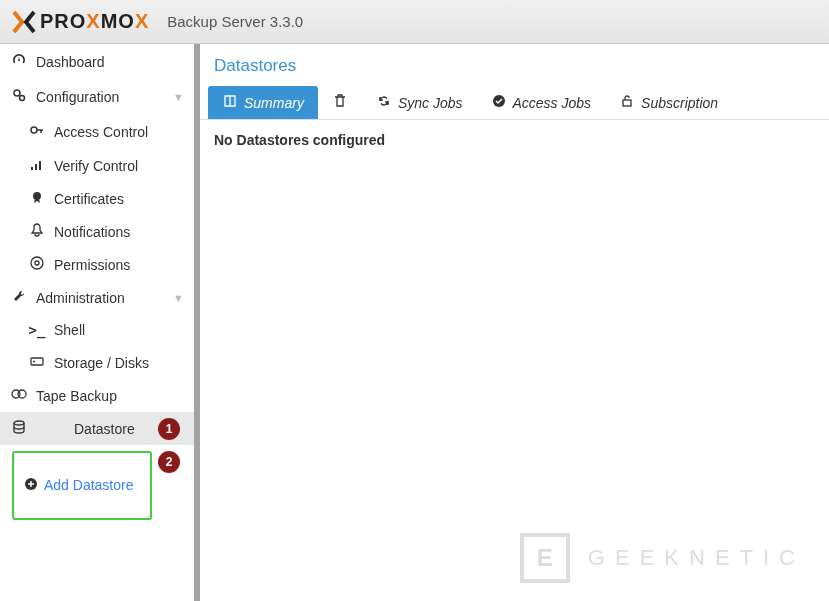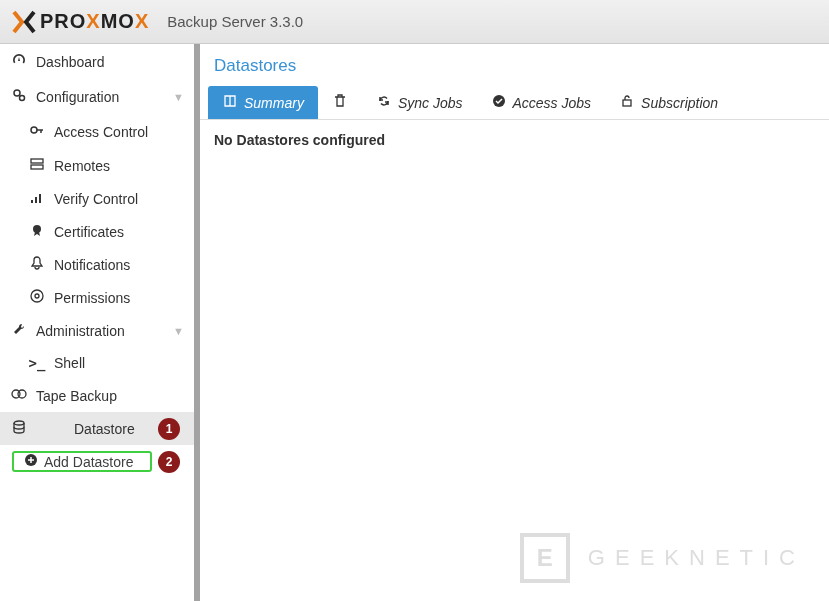--- a/index.html
+++ b/index.html
@@ -78,27 +78,27 @@
       width: 18px;
       text-align: center;
       color: #333;
       font-size: 14px;
     }
     .add-btn {
       margin: 6px 12px;
       border: 2px solid #3fcf3f;
       background: #fff;
       border-radius: 3px;
-      padding: 0 10px;
-      display: flex;
-      align-items: flex-end;
+      padding: 24px 10px;
+      display: flex;
+      align-items: flex-start;
       gap: 6px;
       cursor: pointer;
       font-size: 14px;
-      color: #404040;
+      color: #3b82f6;
       width: 140px;
     }
     .badge {
       position: absolute;
       width: 22px;
       height: 22px;
       border-radius: 50%;
       background: #8b1a1a;
       color: #fff;
       font-size: 12px;
@@ -213,29 +213,20 @@
         <svg width="16" height="16" viewBox="0 0 16 16">
             <circle cx="5" cy="8" r="3" fill="none" stroke="#333" stroke-width="1.5"></circle>
             <path d="M8 8h6M12 8v3" stroke="#333" stroke-width="1.5"></path>
           </svg>
       </span>
       <span>Access Control</span>
     </div>
     <div class="nav-item sub">
       <span class="nav-icon">
         <svg width="14" height="14" viewBox="0 0 14 14">
-            <rect x="1" y="2" width="12" height="4" fill="none" stroke="#333" stroke-width="1.3"></rect>
-            <rect x="1" y="8" width="12" height="4" fill="none" stroke="#333" stroke-width="1.3"></rect>
-          </svg>
-      </span>
-      <span>Remotes</span>
-    </div>
-    <div class="nav-item sub">
-      <span class="nav-icon">
-        <svg width="14" height="14" viewBox="0 0 14 14">
             <rect x="1" y="10" width="2" height="3" fill="#333"></rect>
             <rect x="5" y="7" width="2" height="6" fill="#333"></rect>
             <rect x="9" y="4" width="2" height="9" fill="#333"></rect>
           </svg>
       </span>
       <span>Verify Control</span>
     </div>
     <div class="nav-item sub">
       <span class="nav-icon">
         <svg width="14" height="14" viewBox="0 0 14 14">
@@ -269,20 +260,29 @@
           </svg>
       </span>
       <span>Administration</span>
       <span class="chevron">▼</span>
     </div>
     <div class="nav-item sub">
       <span class="nav-icon">
         <span style="font-family:monospace;font-weight:bold">&gt;_</span>
       </span>
       <span>Shell</span>
+    </div>
+    <div class="nav-item sub">
+      <span class="nav-icon">
+        <svg width="14" height="14" viewBox="0 0 14 14">
+            <rect x="1" y="4" width="12" height="7" rx="1" fill="none" stroke="#333" stroke-width="1.3"></rect>
+            <circle cx="4" cy="7.5" r="1" fill="#333"></circle>
+          </svg>
+      </span>
+      <span>Storage / Disks</span>
     </div>
     <div class="nav-item">
       <span class="nav-icon">
         <svg width="16" height="14" viewBox="0 0 16 14">
             <circle cx="5" cy="7" r="4" fill="none" stroke="#333" stroke-width="1.3"></circle>
             <circle cx="11" cy="7" r="4" fill="none" stroke="#333" stroke-width="1.3"></circle>
           </svg>
       </span>
       <span>Tape Backup</span>
     </div>

